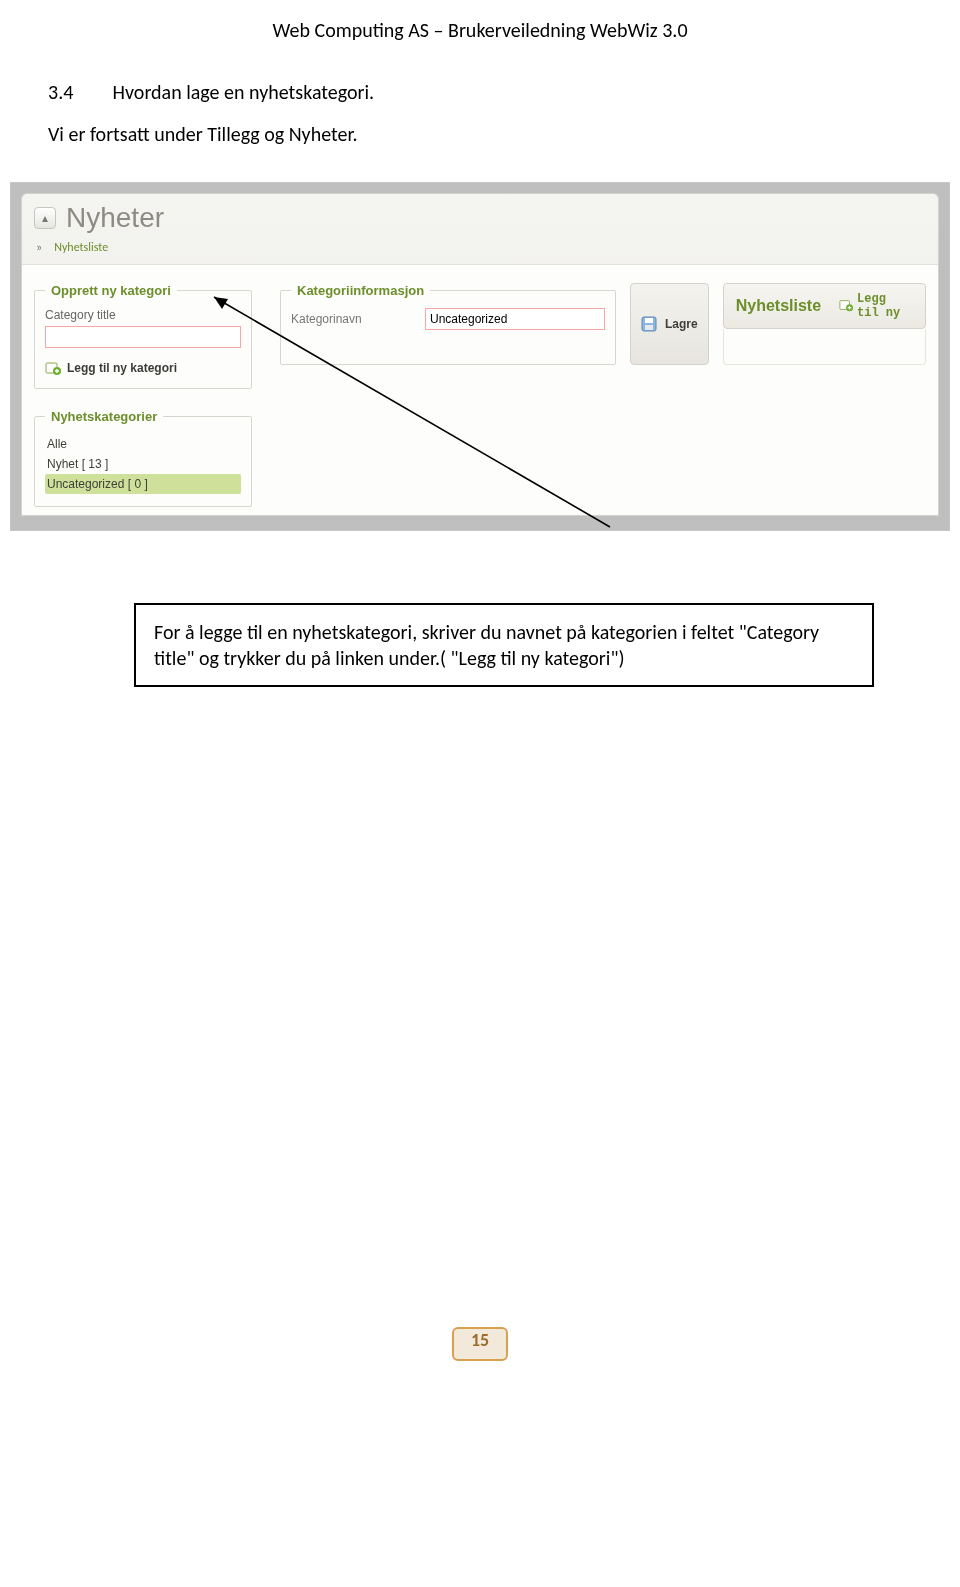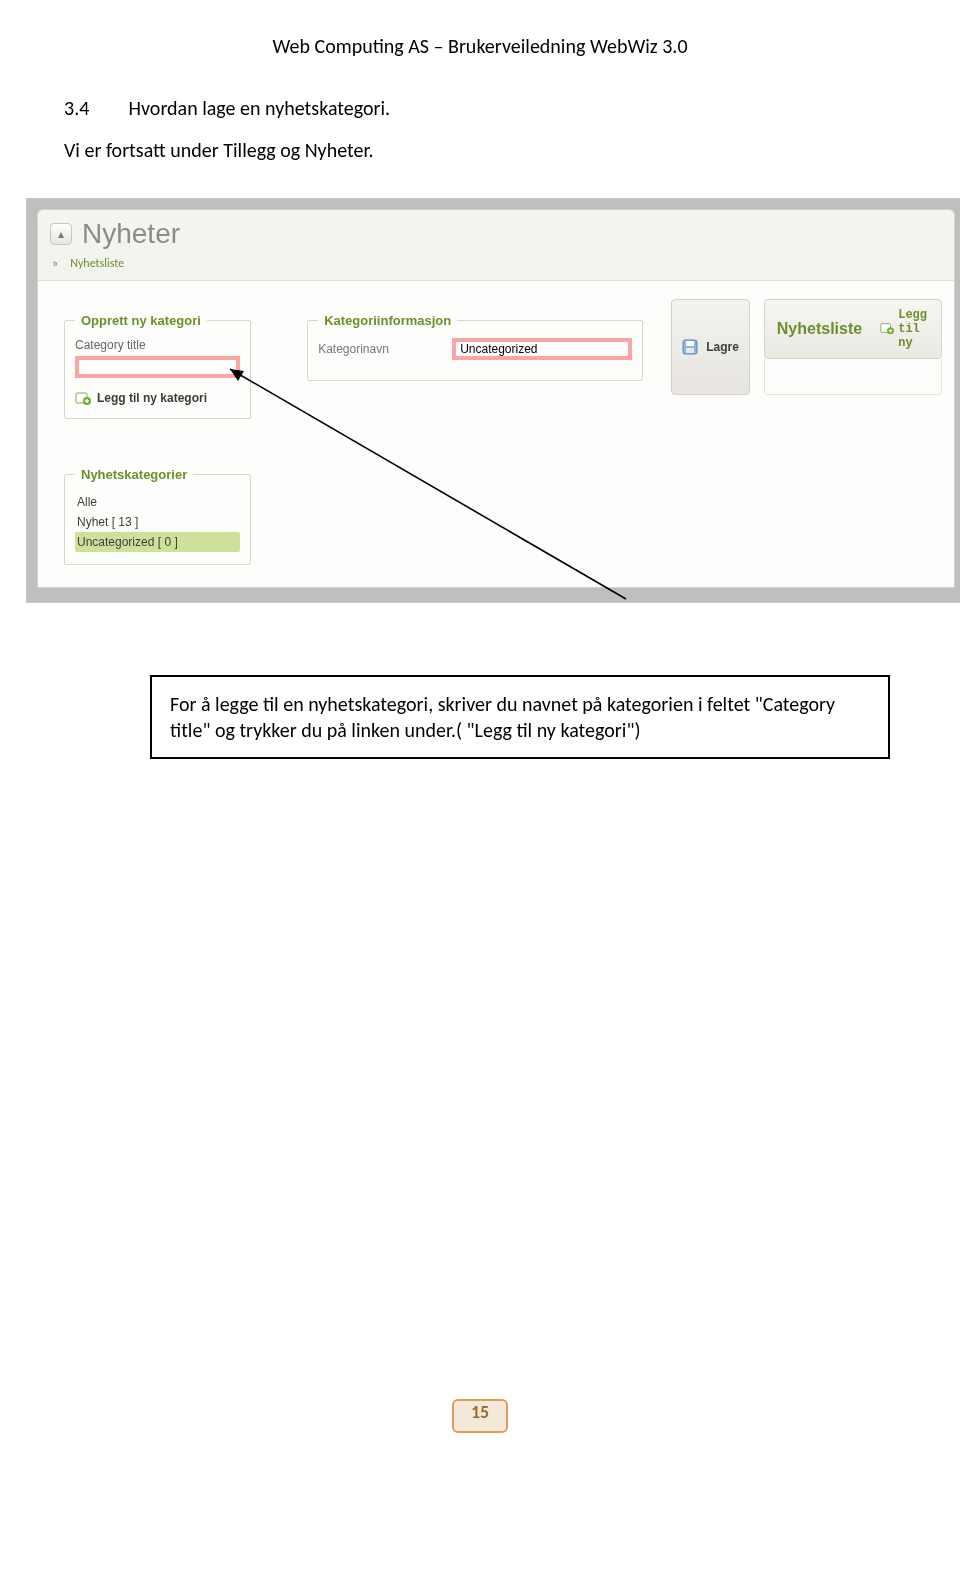--- a/index.html
+++ b/index.html
@@ -4,21 +4,21 @@
 <style>
   * { box-sizing: border-box; }
   body {
     margin: 0;
     background: #fff;
     font-family: Calibri, Arial, sans-serif;
     width: 960px;
   }
   .page {
     width: 960px;
-    padding: 16px;
+    padding: 0;
   }
   .doc-header {
     text-align: center;
     color: #000;
     font-size: 20px;
     padding: 18px 0 6px;
     font-family: Calibri, Arial, sans-serif;
   }
   .section-title {
     font-size: 20px;
@@ -80,41 +80,41 @@
     border-top: 1px solid #e2e0d8;
     padding: 18px 12px 8px 12px;
     align-items: flex-start;
   }
   .left-col { width: 218px; display: flex; flex-direction: column; gap: 20px; }
   .right-col { flex: 1; display: flex; flex-direction: row; gap: 14px; }
 
   fieldset.panel {
     border: 1px solid #d8d6ce;
     border-radius: 2px;
-    margin: 14px;
+    margin: 0;
     padding: 10px 10px 12px 10px;
     background: #fdfdfb;
   }
   fieldset.panel legend {
     padding: 0 6px;
     font-size: 13px;
     font-weight: bold;
     color: #6d8f2b;
     font-family: Verdana, Arial, sans-serif;
   }
   .field-label {
     font-size: 12px;
     color: #666;
     font-family: Verdana, Arial, sans-serif;
     margin-bottom: 4px;
   }
   .text-input {
     width: 100%;
     height: 22px;
-    border: 4px solid #fca5a5;
+    border: 1px solid #fca5a5;
     background: #fff;
     padding: 2px 4px;
     font-size: 12px;
     font-family: Verdana, Arial, sans-serif;
   }
   .link-row {
     display: flex;
     align-items: center;
     gap: 6px;
     margin-top: 12px;

